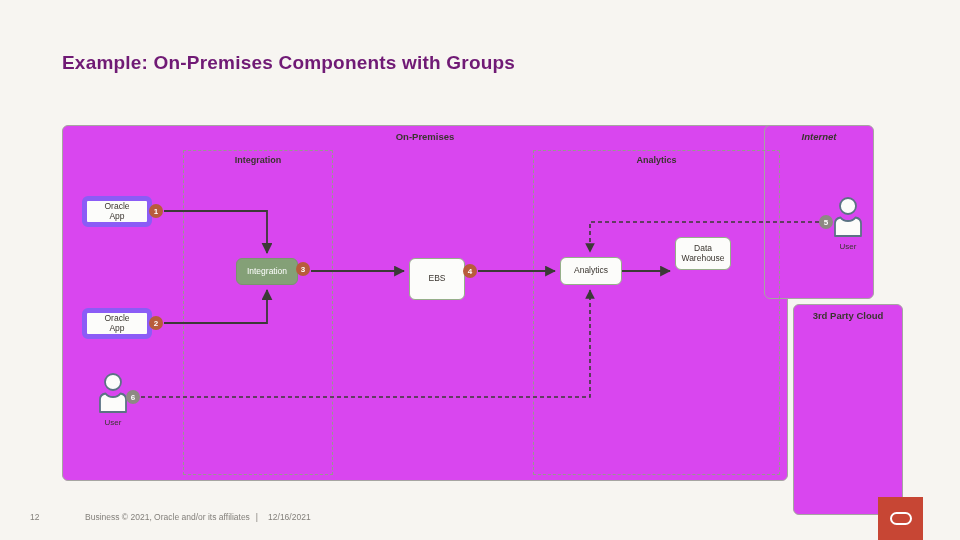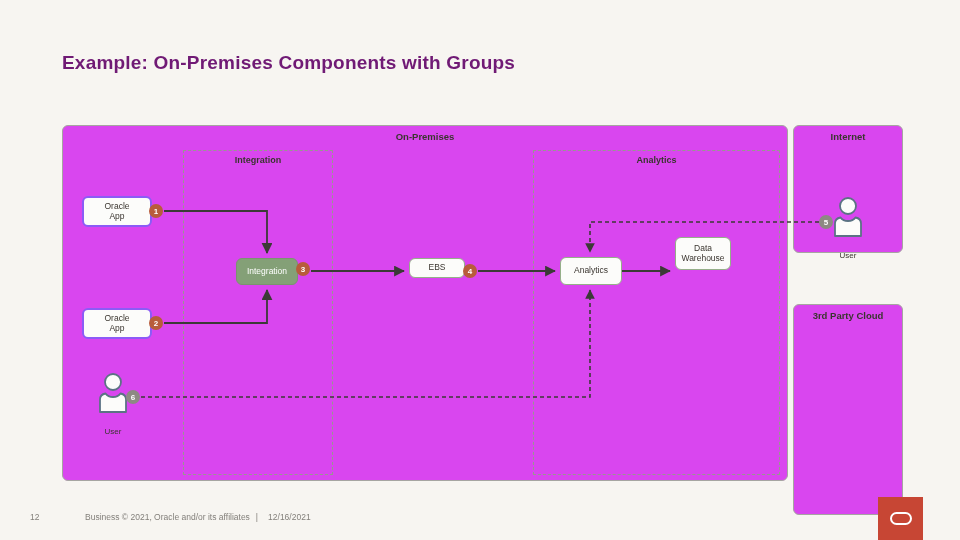--- a/index.html
+++ b/index.html
@@ -23,21 +23,21 @@
     position: absolute;
     background: #d946ef;
     border: 1.6px solid #A6A5A1;
     border-radius: 6px;
   }
   .container-label {
     position: absolute; top: 5px; left: 0; right: 0;
     text-align: center; font-size: 9.5px; font-weight: bold; color: #3A352F;
   }
   .c-onprem  { left: 62px;  top: 125px; width: 726px; height: 356px; }
-  .c-internet{ left: 793px; top: 125px; width: 110px; height: 128px; }
+  .c-internet{ left: 764px; top: 125px; width: 110px; height: 174px; font-style: italic; }
   .c-cloud   { left: 793px; top: 304px; width: 110px; height: 211px; }
 
   
   .group {
     position: absolute;
     border: 1.5px dashed #98978F;
     background: transparent;
   }
   .group-label {
     position: absolute; top: 4px; left: 0; right: 0;
@@ -49,28 +49,28 @@
 
   
   .node {
     position: absolute;
     display: flex; align-items: center; justify-content: center;
     text-align: center;
     font-size: 8.5px; line-height: 1.15; color: #3A352F;
     border-radius: 6px;
     background: #FCFCFA;
   }
-  .node-red   { border: 2px solid #8b5cf6; }
+  .node-red   { border: 5px solid #8b5cf6; }
   .node-green { border: 1.5px solid #95AF89; }
   .node-fill-green { background: #84A077; color: #FFFFFF; border: 1px solid #7A9470; }
   .n-oapp1 { left: 82px;  top: 196px; width: 70px; height: 31px; }
   .n-oapp2 { left: 82px;  top: 308px; width: 70px; height: 31px; }
   .n-oapp1 .lbl, .n-oapp2 .lbl { width: 42px; }
   .n-integ { left: 236px; top: 258px; width: 62px; height: 27px; }
-  .n-ebs   { left: 409px; top: 258px; width: 56px; height: 20px; }
+  .n-ebs   { left: 409px; top: 258px; width: 56px; height: 42px; }
   .n-analy { left: 560px; top: 257px; width: 62px; height: 28px; }
   .n-dw    { left: 675px; top: 237px; width: 56px; height: 33px; }
   .n-dw .lbl { width: 60px; }
 
   
   .badge {
     position: absolute; width: 14px; height: 14px; border-radius: 50%;
     display: flex; align-items: center; justify-content: center;
     font-size: 8px; font-weight: bold; color: #FFFFFF;
   }
@@ -79,21 +79,21 @@
   .bd-1 { left: 149px; top: 204px; }
   .bd-2 { left: 149px; top: 316px; }
   .bd-3 { left: 296px; top: 262px; }
   .bd-4 { left: 463px; top: 264px; }
   .bd-5 { left: 819px; top: 215px; }
   .bd-6 { left: 126px; top: 390px; }
 
   
   .user { position: absolute; width: 40px; text-align: center; }
   .user svg { display: block; margin: 0 auto; }
-  .user-label { font-size: 8px; color: #3A352F; margin-top: 14px; }
+  .user-label { font-size: 8px; color: #3A352F; margin-top: 5px; }
   .u-internet { left: 828px; top: 197px; }
   .u-onprem   { left: 93px;  top: 373px; }
 
   
   svg.connectors { position: absolute; left: 0; top: 0; pointer-events: none; }
 
   
   .footer {
     position: absolute; left: 30px; top: 512px;
     display: flex; align-items: flex-end;

